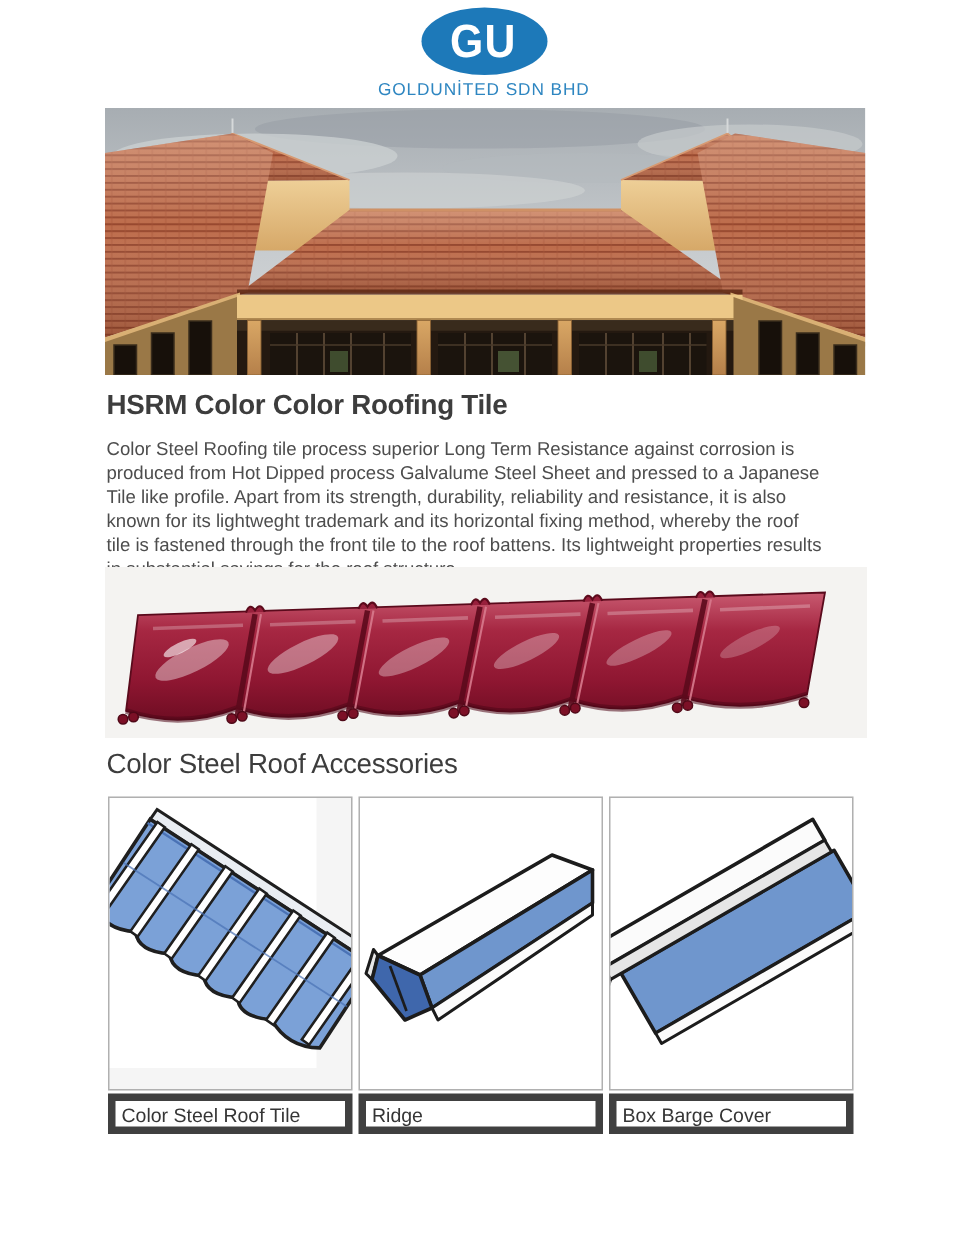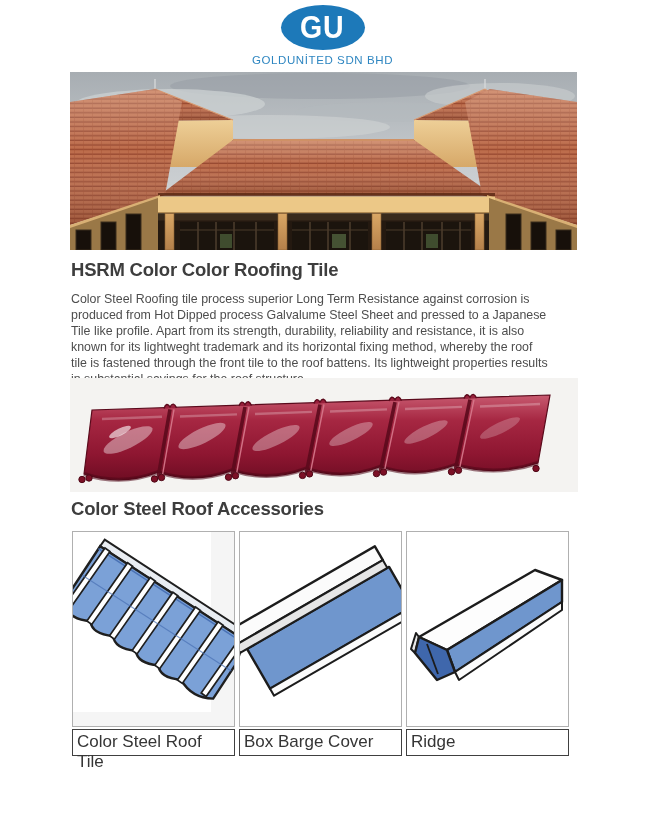--- a/index.html
+++ b/index.html
@@ -22,29 +22,29 @@
   
   .h1 { position:absolute; left:71px; top:259px; font-size:18.5px; font-weight:700;
         color:#3d3d3d; letter-spacing:-.2px; }
   .body-text { position:absolute; left:71px; top:292px; width:478px; font-size:12.4px;
                line-height:15.9px; color:#4d4d4d; }
 
   
   .product { position:absolute; left:70px; top:378px; width:508px; height:114px;
              background:#f4f3f1; }
 
-  .h2 { position:absolute; left:71px; top:498px; font-size:18.5px; font-weight:700;
+  .h2 { position:absolute; left:71px; top:498px; font-size:18.5px; font-weight:400;
         color:#3d3d3d; letter-spacing:-.2px; }
 
   
   .cards { position:absolute; left:72px; top:531px; display:flex; gap:4px; }
   .card { width:163px; }
   .card-img { height:196px; border:1px solid #b0b0b0; background:#f5f5f5; overflow:hidden; }
-  .card-label { margin-top:2px; border:1px solid #404040; background:#fff; height:27px;
-                padding:2px 4px; font-size:17px; color:#353535; }
+  .card-label { margin-top:2px; border:5px solid #404040; background:#fff; height:27px;
+                padding:2px 4px; font-size:13px; color:#353535; }
   svg { display:block; }
 </style>
 </head>
 <body>
 
 <div class="page">
 
   <div class="logo-wrap">
     <div class="logo-ellipse">
       <span class="logo-monogram">GU</span>
@@ -265,43 +265,43 @@
           </g>
         </svg>
       </div>
       <div class="card-label">Color Steel Roof Tile</div>
     </div>
 
     <div class="card">
       <div class="card-img">
         <svg width="161" height="194" viewBox="0 0 161 194">
           <rect x="0" y="0" width="161" height="194" fill="#ffffff"></rect>
-          <g transform="rotate(-30 81 95)" stroke-linejoin="round">
-            <rect x="6" y="77" width="164" height="46" fill="#6f96cd" stroke="#1c1c1c" stroke-width="2.4"></rect>
-            <rect x="6" y="123" width="164" height="8" fill="#fbfbfb" stroke="#1c1c1c" stroke-width="2"></rect>
-            <rect x="-2" y="52" width="170" height="16" fill="#fbfbfb" stroke="#1c1c1c" stroke-width="2.4"></rect>
-            <rect x="-2" y="68" width="170" height="9" fill="#e6e6e6" stroke="#1c1c1c" stroke-width="2"></rect>
-            <polygon points="-2,52 -12,60 -12,86 -2,77" fill="#dfe3e8" stroke="#1c1c1c" stroke-width="2"></polygon>
-          </g>
-        </svg>
-      </div>
-      <div class="card-label">Box Barge Cover</div>
-    </div>
-
-    <div class="card">
-      <div class="card-img">
-        <svg width="161" height="194" viewBox="0 0 161 194">
-          <rect x="0" y="0" width="161" height="194" fill="#ffffff"></rect>
           <g stroke-linejoin="round">
             <polygon points="12,105 8,121 4,117 9,101" fill="#e9e9e9" stroke="#1c1c1c" stroke-width="2"></polygon>
             <polygon points="12,105 128,38 155,48 40,118" fill="#fdfdfd" stroke="#1c1c1c" stroke-width="2.4"></polygon>
             <polygon points="40,118 155,48 155,70 48,140" fill="#6f96cd" stroke="#1c1c1c" stroke-width="2.4"></polygon>
             <polygon points="48,140 155,70 155,78 52,148" fill="#fbfbfb" stroke="#1c1c1c" stroke-width="2"></polygon>
             <polygon points="12,105 40,118 48,140 30,148 8,121" fill="#3f67ac" stroke="#1c1c1c" stroke-width="2.4"></polygon>
             <path d="M20,112 L31,142" stroke="#1c1c1c" stroke-width="1.8" fill="none"></path>
           </g>
         </svg>
       </div>
       <div class="card-label">Ridge</div>
     </div>
 
+    <div class="card">
+      <div class="card-img">
+        <svg width="161" height="194" viewBox="0 0 161 194">
+          <rect x="0" y="0" width="161" height="194" fill="#ffffff"></rect>
+          <g transform="rotate(-30 81 95)" stroke-linejoin="round">
+            <rect x="6" y="77" width="164" height="46" fill="#6f96cd" stroke="#1c1c1c" stroke-width="2.4"></rect>
+            <rect x="6" y="123" width="164" height="8" fill="#fbfbfb" stroke="#1c1c1c" stroke-width="2"></rect>
+            <rect x="-2" y="52" width="170" height="16" fill="#fbfbfb" stroke="#1c1c1c" stroke-width="2.4"></rect>
+            <rect x="-2" y="68" width="170" height="9" fill="#e6e6e6" stroke="#1c1c1c" stroke-width="2"></rect>
+            <polygon points="-2,52 -12,60 -12,86 -2,77" fill="#dfe3e8" stroke="#1c1c1c" stroke-width="2"></polygon>
+          </g>
+        </svg>
+      </div>
+      <div class="card-label">Box Barge Cover</div>
+    </div>
+
   </div>
 </div>
 
 </body></html>

